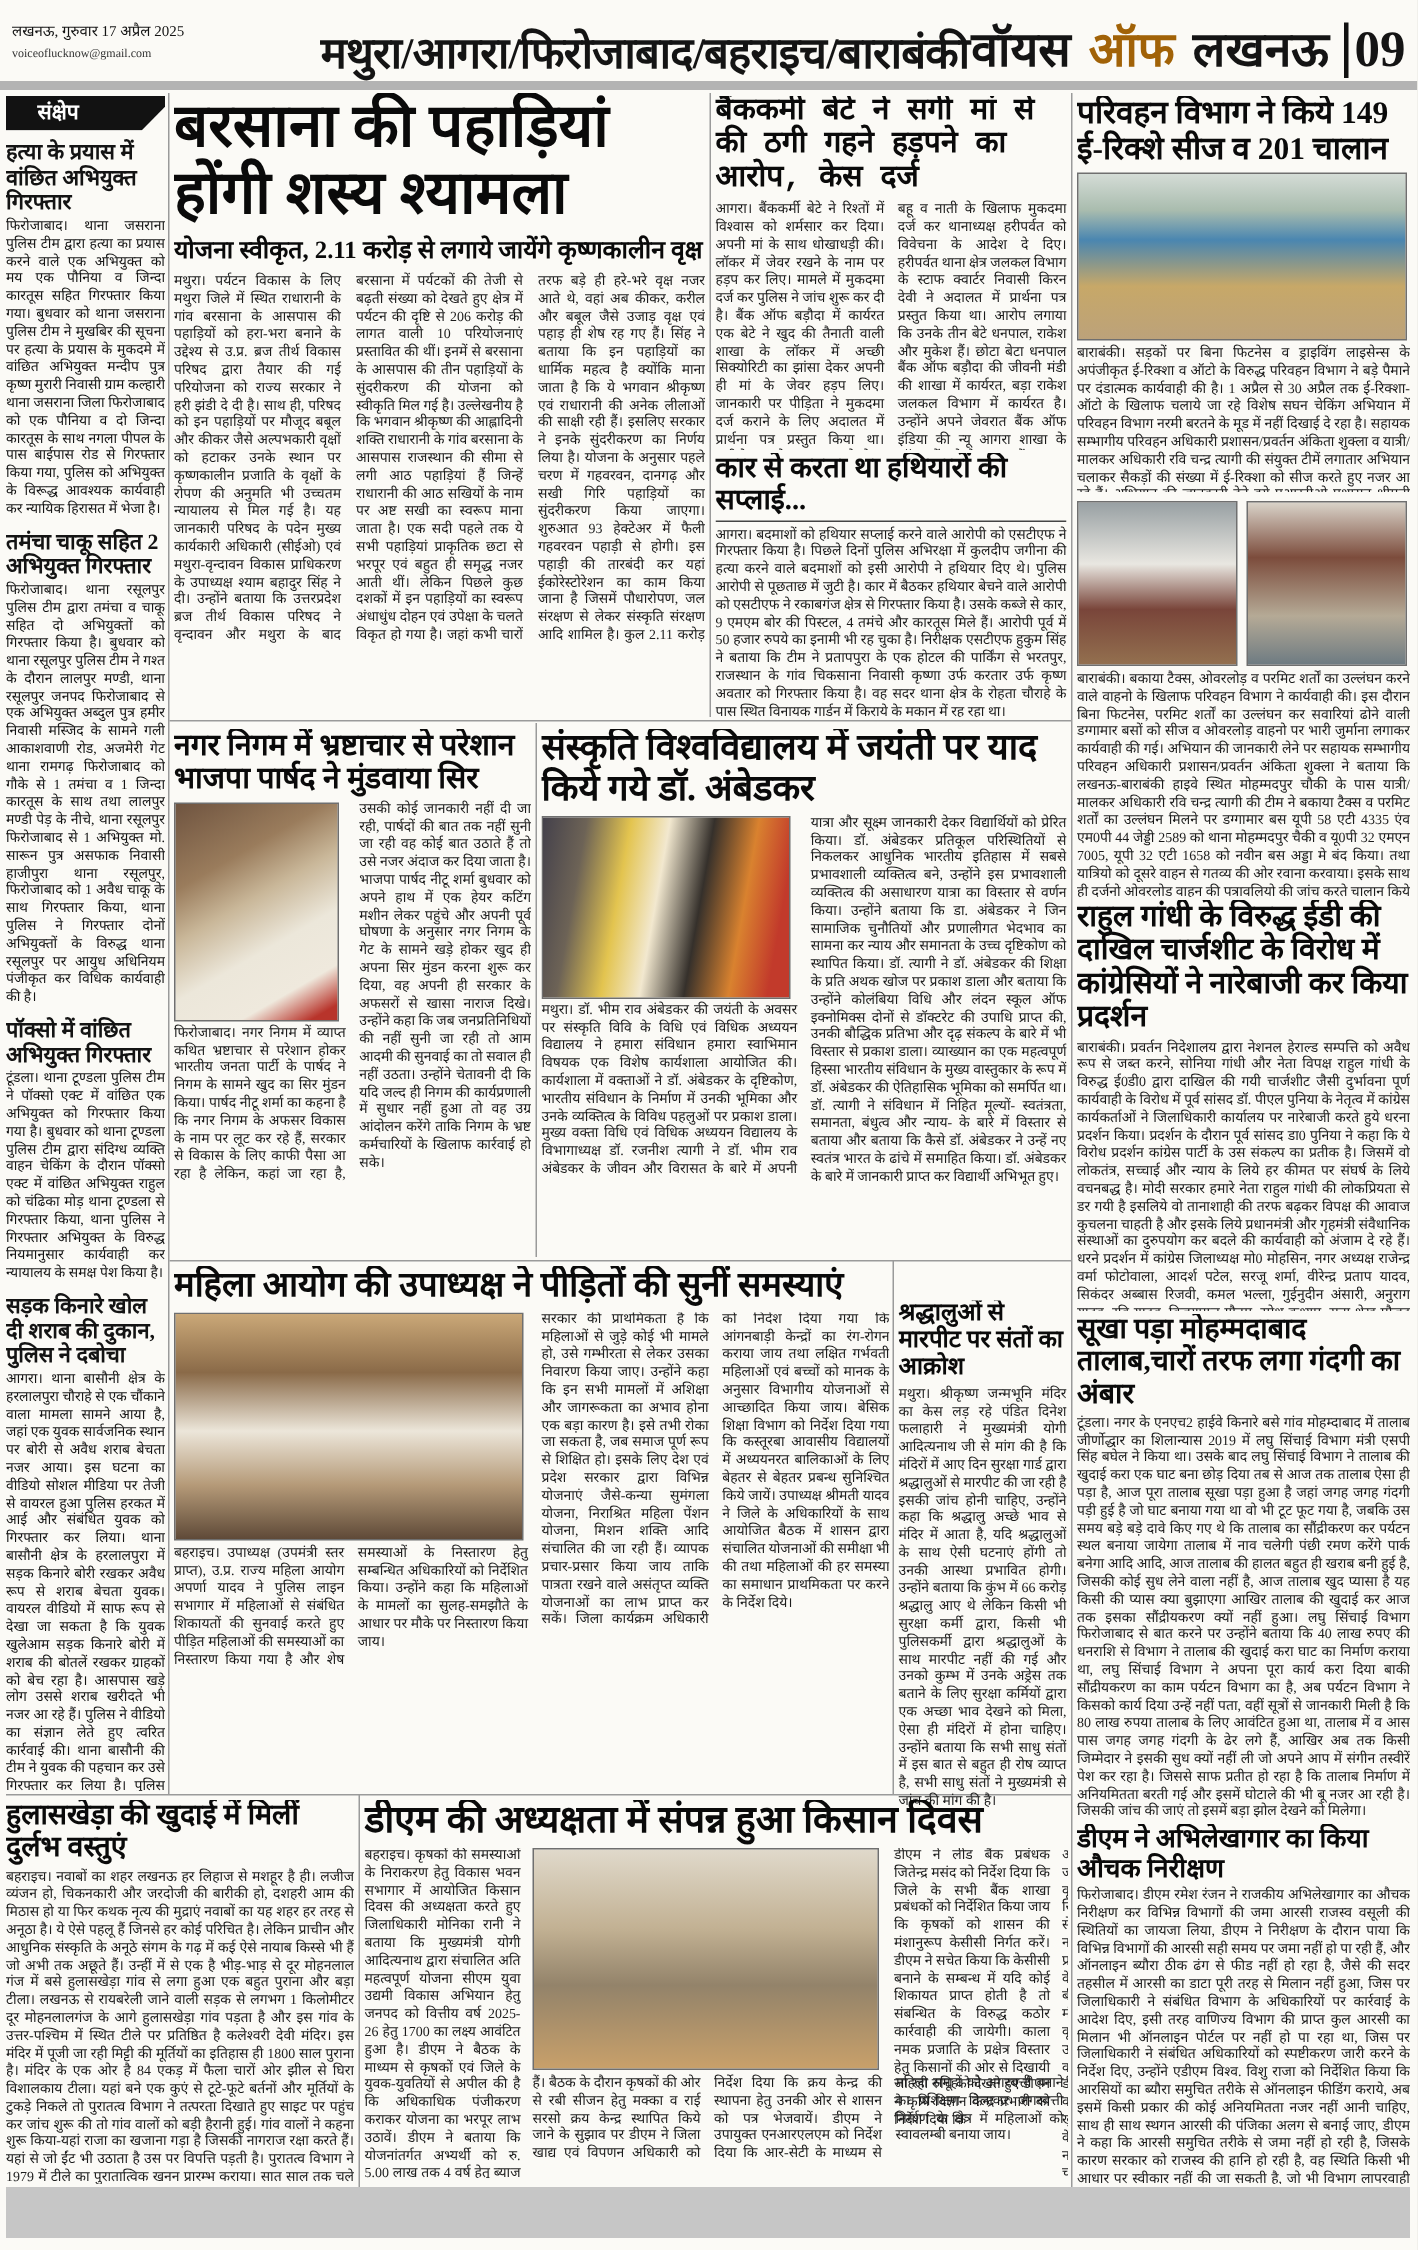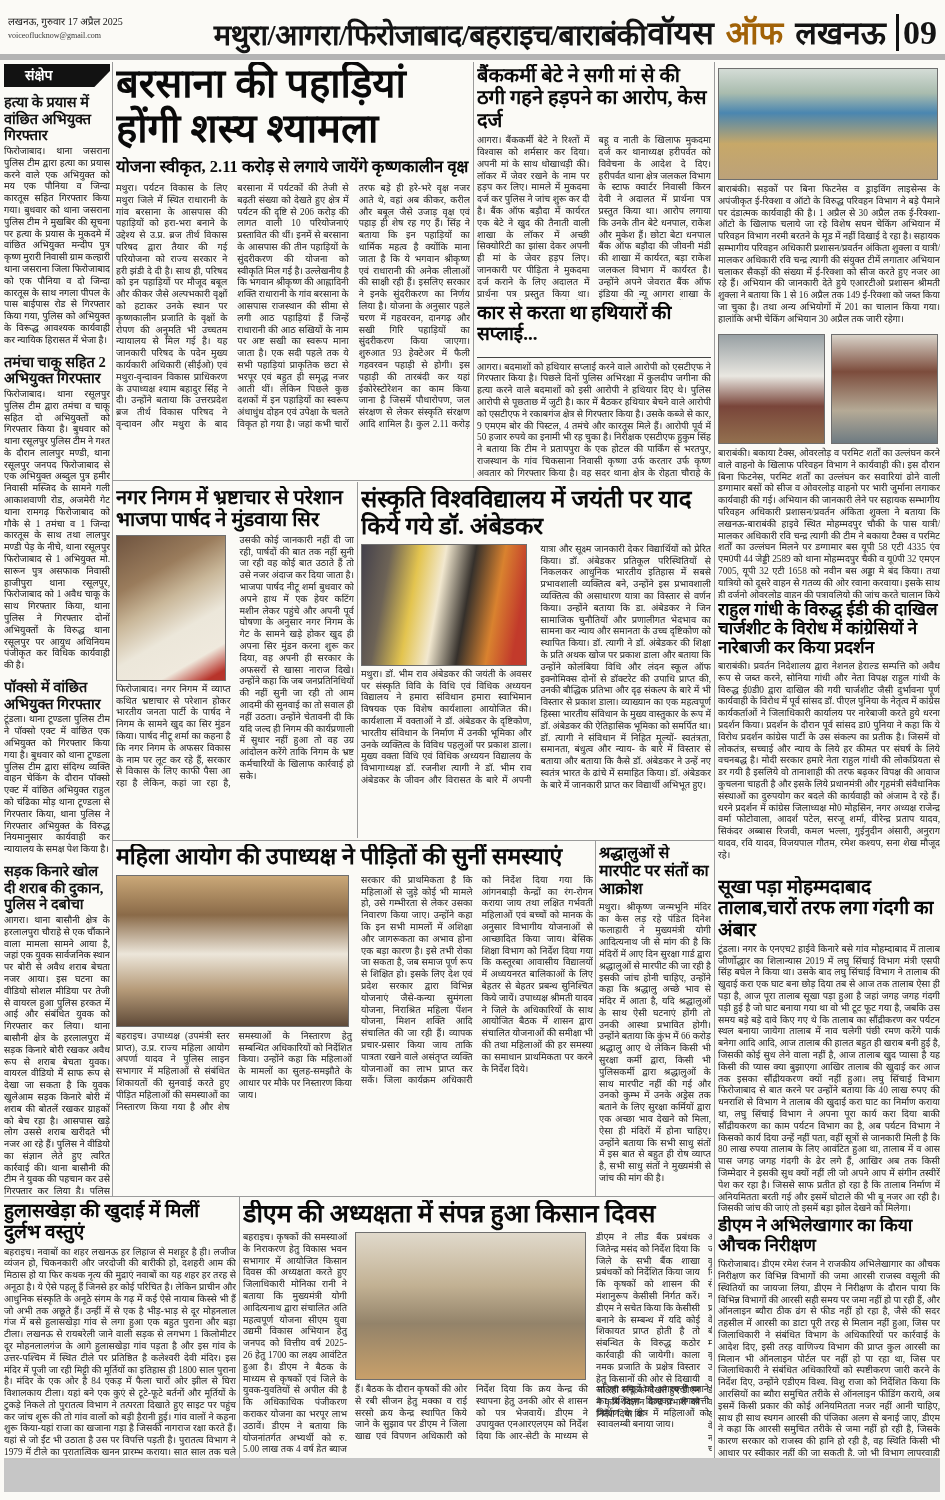--- a/index.html
+++ b/index.html
@@ -112,41 +112,41 @@
 
   <div class="art" style="left:361px;top:486px;width:350px;height:350px;">
     <div class="hl" style="font-size:24px;">संस्कृति विश्वविद्यालय में जयंती पर याद किये गये डॉ. अंबेडकर</div>
     <div class="bd cols2" style="height:282px;">
       <div class="photo ph-ambedkar"></div>
       <span>मथुरा। डॉ. भीम राव अंबेडकर की जयंती के अवसर पर संस्कृति विवि के विधि एवं विधिक अध्ययन विद्यालय ने हमारा संविधान हमारा स्वाभिमान विषयक एक विशेष कार्यशाला आयोजित की। कार्यशाला में वक्ताओं ने डॉ. अंबेडकर के दृष्टिकोण, भारतीय संविधान के निर्माण में उनकी भूमिका और उनके व्यक्तित्व के विविध पहलुओं पर प्रकाश डाला। मुख्य वक्ता विधि एवं विधिक अध्ययन विद्यालय के विभागाध्यक्ष डॉ. रजनीश त्यागी ने डॉ. भीम राव अंबेडकर के जीवन और विरासत के बारे में अपनी यात्रा और सूक्ष्म जानकारी देकर विद्यार्थियों को प्रेरित किया। डॉ. अंबेडकर प्रतिकूल परिस्थितियों से निकलकर आधुनिक भारतीय इतिहास में सबसे प्रभावशाली व्यक्तित्व बने, उन्होंने इस प्रभावशाली व्यक्तित्व की असाधारण यात्रा का विस्तार से वर्णन किया। उन्होंने बताया कि डा. अंबेडकर ने जिन सामाजिक चुनौतियों और प्रणालीगत भेदभाव का सामना कर न्याय और समानता के उच्च दृष्टिकोण को स्थापित किया। डॉ. त्यागी ने डॉ. अंबेडकर की शिक्षा के प्रति अथक खोज पर प्रकाश डाला और बताया कि उन्होंने कोलंबिया विधि और लंदन स्कूल ऑफ इक्नोमिक्स दोनों से डॉक्टरेट की उपाधि प्राप्त की, उनकी बौद्धिक प्रतिभा और दृढ़ संकल्प के बारे में भी विस्तार से प्रकाश डाला। व्याख्यान का एक महत्वपूर्ण हिस्सा भारतीय संविधान के मुख्य वास्तुकार के रूप में डॉ. अंबेडकर की ऐतिहासिक भूमिका को समर्पित था। डॉ. त्यागी ने संविधान में निहित मूल्यों- स्वतंत्रता, समानता, बंधुत्व और न्याय- के बारे में विस्तार से बताया और बताया कि कैसे डॉ. अंबेडकर ने उन्हें नए स्वतंत्र भारत के ढांचे में समाहित किया। डॉ. अंबेडकर के बारे में जानकारी प्राप्त कर विद्यार्थी अभिभूत हुए।</span>
     </div>
   </div>
 
   <div class="art" style="left:477px;top:64px;width:234px;height:236px;">
-    <div class="hl" style="font-size:20px;">बैंककर्मी बेटे ने सगी मां से की ठगी गहने हड़पने का आरोप, केस दर्ज</div>
+    <div class="hl" style="font-size:20px;font-family:Liberation Mono, monospace;">बैंककर्मी बेटे ने सगी मां से की ठगी गहने हड़पने का आरोप, केस दर्ज</div>
     <div class="bd cols2" style="height:182px;">आगरा। बैंककर्मी बेटे ने रिश्तों में विश्वास को शर्मसार कर दिया। अपनी मां के साथ धोखाधड़ी की। लॉकर में जेवर रखने के नाम पर हड़प कर लिए। मामले में मुकदमा दर्ज कर पुलिस ने जांच शुरू कर दी है। बैंक ऑफ बड़ौदा में कार्यरत एक बेटे ने खुद की तैनाती वाली शाखा के लॉकर में अच्छी सिक्योरिटी का झांसा देकर अपनी ही मां के जेवर हड़प लिए। जानकारी पर पीड़िता ने मुकदमा दर्ज कराने के लिए अदालत में प्रार्थना पत्र प्रस्तुत किया था। एसीजेएम बटेश्वर कुमार ने बेटा, बहू व नाती के खिलाफ मुकदमा दर्ज कर थानाध्यक्ष हरीपर्वत को विवेचना के आदेश दे दिए। हरीपर्वत थाना क्षेत्र जलकल विभाग के स्टाफ क्वार्टर निवासी किरन देवी ने अदालत में प्रार्थना पत्र प्रस्तुत किया था। आरोप लगाया कि उनके तीन बेटे धनपाल, राकेश और मुकेश हैं। छोटा बेटा धनपाल बैंक ऑफ बड़ौदा की जीवनी मंडी की शाखा में कार्यरत, बड़ा राकेश जलकल विभाग में कार्यरत है। उन्होंने अपने जेवरात बैंक ऑफ इंडिया की न्यू आगरा शाखा के लॉकर में रखे थे। 2023 में धनपाल ने बहलाकर जेवरात वहां से निकलवाकर अच्छी सिक्योरिटी देने के बहाने बैंक ऑफ बड़ौदा जीवनी मंडी शाखा में रखवाकर लॉकर की चाबी उन्हें दे दी। 21 जनवरी 2025 को वह जेवरात निकालने बैंक पहुंचीं। वहां बैंक कर्मचारियों ने उनके नाम से कोई लॉकर न होने की जानकारी दी। कहा कि आपके बेटे धनपाल के नाम से एक लॉकर है। शिकायत पर बेटे, नाती और बहू ने गाली गलौज देकर मिलकर मारपीट की।</div>
   </div>
 
   <div class="art" style="left:477px;top:302px;width:234px;height:176px;">
-    <div class="hl" style="font-size:19px;border-bottom:1px solid #444;padding-bottom:12px;">कार से करता था हथियारों की सप्लाई...</div>
+    <div class="hl" style="font-size:19px;border-bottom:1px solid #444;padding-bottom:2px;">कार से करता था हथियारों की सप्लाई...</div>
     <div class="bd" style="height:140px;">आगरा। बदमाशों को हथियार सप्लाई करने वाले आरोपी को एसटीएफ ने गिरफ्तार किया है। पिछले दिनों पुलिस अभिरक्षा में कुलदीप जगीना की हत्या करने वाले बदमाशों को इसी आरोपी ने हथियार दिए थे। पुलिस आरोपी से पूछताछ में जुटी है। कार में बैठकर हथियार बेचने वाले आरोपी को एसटीएफ ने रकाबगंज क्षेत्र से गिरफ्तार किया है। उसके कब्जे से कार, 9 एमएम बोर की पिस्टल, 4 तमंचे और कारतूस मिले हैं। आरोपी पूर्व में 50 हजार रुपये का इनामी भी रह चुका है। निरीक्षक एसटीएफ हुकुम सिंह ने बताया कि टीम ने प्रतापपुरा के एक होटल की पार्किंग से भरतपुर, राजस्थान के गांव चिकसाना निवासी कृष्णा उर्फ करतार उर्फ कृष्ण अवतार को गिरफ्तार किया है। वह सदर थाना क्षेत्र के रोहता चौराहे के पास स्थित विनायक गार्डन में किराये के मकान में रह रहा था।</div>
   </div>
 
   <div class="art" style="left:116px;top:844px;width:477px;height:350px;">
     <div class="hl" style="font-size:23px;">महिला आयोग की उपाध्यक्ष ने पीड़ितों की सुनीं समस्याएं</div>
     <div style="display:flex;gap:9px;margin-top:5px;height:308px;overflow:hidden;">
       <div style="width:236px;flex:none;">
         <div class="photo ph-meeting"></div>
         <div class="bd cols2" style="height:150px;">बहराइच। उपाध्यक्ष (उपमंत्री स्तर प्राप्त), उ.प्र. राज्य महिला आयोग अपर्णा यादव ने पुलिस लाइन सभागार में महिलाओं से संबंधित शिकायतों की सुनवाई करते हुए पीड़ित महिलाओं की समस्याओं का निस्तारण किया गया है और शेष समस्याओं के निस्तारण हेतु सम्बन्धित अधिकारियों को निर्देशित किया। उन्होंने कहा कि महिलाओं के मामलों का सुलह-समझौते के आधार पर मौके पर निस्तारण किया जाय।</div>
       </div>
       <div class="bd cols2" style="flex:1;height:304px;margin-top:0;">सरकार की प्राथमिकता है कि महिलाओं से जुड़े कोई भी मामले हो, उसे गम्भीरता से लेकर उसका निवारण किया जाए। उन्होंने कहा कि इन सभी मामलों में अशिक्षा और जागरूकता का अभाव होना एक बड़ा कारण है। इसे तभी रोका जा सकता है, जब समाज पूर्ण रूप से शिक्षित हो। इसके लिए देश एवं प्रदेश सरकार द्वारा विभिन्न योजनाएं जैसे-कन्या सुमंगला योजना, निराश्रित महिला पेंशन योजना, मिशन शक्ति आदि संचालित की जा रही हैं। व्यापक प्रचार-प्रसार किया जाय ताकि पात्रता रखने वाले असंतृप्त व्यक्ति योजनाओं का लाभ प्राप्त कर सकें। जिला कार्यक्रम अधिकारी को निर्देश दिया गया कि आंगनबाड़ी केन्द्रों का रंग-रोगन कराया जाय तथा लक्षित गर्भवती महिलाओं एवं बच्चों को मानक के अनुसार विभागीय योजनाओं से आच्छादित किया जाय। बेसिक शिक्षा विभाग को निर्देश दिया गया कि कस्तूरबा आवासीय विद्यालयों में अध्ययनरत बालिकाओं के लिए बेहतर से बेहतर प्रबन्ध सुनिश्चित किये जायें। उपाध्यक्ष श्रीमती यादव ने जिले के अधिकारियों के साथ आयोजित बैठक में शासन द्वारा संचालित योजनाओं की समीक्षा भी की तथा महिलाओं की हर समस्या का समाधान प्राथमिकता पर करने के निर्देश दिये।</div>
     </div>
   </div>
 
-  <div class="art" style="left:599px;top:844px;width:112px;height:350px;">
+  <div class="art" style="left:599px;top:867px;width:112px;height:350px;">
     <div class="hl" style="font-size:16px;">श्रद्धालुओं से मारपीट पर संतों का आक्रोश</div>
     <div class="bd" style="height:300px;">मथुरा। श्रीकृष्ण जन्मभूनि मंदिर का केस लड़ रहे पंडित दिनेश फलाहारी ने मुख्यमंत्री योगी आदित्यनाथ जी से मांग की है कि मंदिरों में आए दिन सुरक्षा गार्ड द्वारा श्रद्धालुओं से मारपीट की जा रही है इसकी जांच होनी चाहिए, उन्होंने कहा कि श्रद्धालु अच्छे भाव से मंदिर में आता है, यदि श्रद्धालुओं के साथ ऐसी घटनाएं होंगी तो उनकी आस्था प्रभावित होगी। उन्होंने बताया कि कुंभ में 66 करोड़ श्रद्धालु आए थे लेकिन किसी भी सुरक्षा कर्मी द्वारा, किसी भी पुलिसकर्मी द्वारा श्रद्धालुओं के साथ मारपीट नहीं की गई और उनको कुम्भ में उनके अड्रेस तक बताने के लिए सुरक्षा कर्मियों द्वारा एक अच्छा भाव देखने को मिला, ऐसा ही मंदिरों में होना चाहिए। उन्होंने बताया कि सभी साधु संतों में इस बात से बहुत ही रोष व्याप्त है, सभी साधु संतों ने मुख्यमंत्री से जांच की मांग की है।</div>
   </div>
 
   <div class="art" style="left:4px;top:1200px;width:232px;height:256px;">
     <div class="hl" style="font-size:19px;">हुलासखेड़ा की खुदाई में मिलीं दुर्लभ वस्तुएं</div>
     <div class="bd" style="height:212px;">बहराइच। नवाबों का शहर लखनऊ हर लिहाज से मशहूर है ही। लजीज व्यंजन हो, चिकनकारी और जरदोजी की बारीकी हो, दशहरी आम की मिठास हो या फिर कथक नृत्य की मुद्राएं नवाबों का यह शहर हर तरह से अनूठा है। ये ऐसे पहलू हैं जिनसे हर कोई परिचित है। लेकिन प्राचीन और आधुनिक संस्कृति के अनूठे संगम के गढ़ में कई ऐसे नायाब किस्से भी हैं जो अभी तक अछूते हैं। उन्हीं में से एक है भीड़-भाड़ से दूर मोहनलाल गंज में बसे हुलासखेड़ा गांव से लगा हुआ एक बहुत पुराना और बड़ा टीला। लखनऊ से रायबरेली जाने वाली सड़क से लगभग 1 किलोमीटर दूर मोहनलालगंज के आगे हुलासखेड़ा गांव पड़ता है और इस गांव के उत्तर-पश्चिम में स्थित टीले पर प्रतिष्ठित है कलेश्वरी देवी मंदिर। इस मंदिर में पूजी जा रही मिट्टी की मूर्तियों का इतिहास ही 1800 साल पुराना है। मंदिर के एक ओर है 84 एकड़ में फैला चारों ओर झील से घिरा विशालकाय टीला। यहां बने एक कुएं से टूटे-फूटे बर्तनों और मूर्तियों के टुकड़े निकले तो पुरातत्व विभाग ने तत्परता दिखाते हुए साइट पर पहुंच कर जांच शुरू की तो गांव वालों को बड़ी हैरानी हुई। गांव वालों ने कहना शुरू किया-यहां राजा का खजाना गड़ा है जिसकी नागराज रक्षा करते हैं। यहां से जो ईंट भी उठाता है उस पर विपत्ति पड़ती है। पुरातत्व विभाग ने 1979 में टीले का पुरातात्विक खनन प्रारम्भ कराया। सात साल तक चले खनन कार्य के बाद पता चला कि यह स्थान आज से लगभग 3000 साल पहले आबाद हुआ था। यहां के लोग झोपड़ियों में रहते और अस्थि निर्मित उपकरणों, अन्दर से काले और बाहर से लाल तथा डोरी के निशान वाले लाल रंग के बर्तन का इस्तेमाल करते थे। आज से लगभग 2600 साल पहले यहां के लोग लोहे से बने उपकरणों और काले रंग के ऐसे बर्तनों का इस्तेमाल करते थे जिनकी चमक के सामने आज के आधुनिक बर्तन भी फीके पड़ जाएं। हालांकि समय के साथ लोगों के रहन-सहन में बहुत अंतर आया और यहां तांबे और चांदी के सिक्के, अस्थि से बनाई गई चूड़ियां और हाथी दांत के उपकरणों का प्रयोग भी किया जाने लगा।</div>
   </div>
 
   <div class="art" style="left:243px;top:1200px;width:469px;height:256px;">
@@ -156,34 +156,35 @@
       <div style="width:233px;flex:none;">
         <div class="photo ph-kisan"></div>
         <div class="bd cols2" style="height:64px;">हैं। बैठक के दौरान कृषकों की ओर से रबी सीजन हेतु मक्का व राई सरसो क्रय केन्द्र स्थापित किये जाने के सुझाव पर डीएम ने जिला खाद्य एवं विपणन अधिकारी को निर्देश दिया कि क्रय केन्द्र की स्थापना हेतु उनकी ओर से शासन को पत्र भेजवायें। डीएम ने उपायुक्त एनआरएलएम को निर्देश दिया कि आर-सेटी के माध्यम से महिला समूहों को अगरबत्ती बनाने का प्रशिक्षण दिलाकर अगरबत्ती निर्माण के क्षेत्र में महिलाओं को स्वावलम्बी बनाया जाय।</div>
       </div>
       <div class="bd" style="width:104px;flex:none;margin-top:0;">डीएम ने लीड बैंक प्रबंधक जितेन्द्र मसंद को निर्देश दिया कि जिले के सभी बैंक शाखा प्रबंधकों को निर्देशित किया जाय कि कृषकों को शासन की मंशानुरूप केसीसी निर्गत करें। डीएम ने सचेत किया कि केसीसी बनाने के सम्बन्ध में यदि कोई शिकायत प्राप्त होती है तो संबन्धित के विरुद्ध कठोर कार्रवाही की जायेगी। काला नमक प्रजाति के प्रक्षेत्र विस्तार हेतु किसानों की ओर से दिखायी जा रही रुचि को देखते हुए डीएम ने कृषि विज्ञान केन्द्र प्रभारी को निर्देश दिया कि</div>
       <div class="bd" style="flex:1;margin-top:0;">आकांक्षी जनपद के कृषकों को सिद्धार्थनगर से काला नमक प्रजाति केएन-2 के बीज मंगवाकर कृषकों को उपलब्ध करावें। डीएम ने कहा कि खुले बाजार के काला नमक के चावल की मांग तथा जनपद की जलवायु अनुकूल होने के कारण कृषकों की आय वृद्धि में काला नमक धान की खेती मील का पत्थर साबित होगी। डीएम ने कृषि एवं एलायड विभागों के अधिकारियों को निर्देश दिया कि किसानों की शिकायतों को प्राथमिकता के आधार पर निस्तारित करें तथा आगामी रबी सीजन को देखते हुए समय से खाद, बीज एवं पानी की उपलब्धता सुनिश्चित करायें। किसान दिवस को सम्बोधित करते हुए सीडीओ मुकेश चन्द्र ने जिला उद्यान अधिकारी दिनेश चौधरी को निर्देश दिया कि जनपद के कृषकों को उद्यान विभाग की बागवानी तथा वैम्बो मिशन योजना की जानकारी प्रदान कर अधिकाधिक कृषकों को लाभान्वित करावें।</div>
     </div>
   </div>
 
   <div class="art" style="left:718px;top:64px;width:222px;height:264px;">
+    <div class="hl" style="font-size:21px;">परिवहन विभाग ने किये 149 ई-रिक्शे सीज व 201 चालान</div>
     <div class="photo ph-rickshaw"></div>
     <div class="bd" style="height:92px;">बाराबंकी। सड़कों पर बिना फिटनेस व ड्राइविंग लाइसेन्स के अपंजीकृत ई-रिक्शा व ऑटो के विरुद्ध परिवहन विभाग ने बड़े पैमाने पर दंडात्मक कार्यवाही की है। 1 अप्रैल से 30 अप्रैल तक ई-रिक्शा-ऑटो के खिलाफ चलाये जा रहे विशेष सघन चेकिंग अभियान में परिवहन विभाग नरमी बरतने के मूड में नहीं दिखाई दे रहा है। सहायक सम्भागीय परिवहन अधिकारी प्रशासन/प्रवर्तन अंकिता शुक्ला व यात्री/मालकर अधिकारी रवि चन्द्र त्यागी की संयुक्त टीमें लगातार अभियान चलाकर सैकड़ों की संख्या में ई-रिक्शा को सीज करते हुए नजर आ रहे हैं। अभियान की जानकारी देते हुये एआरटीओ प्रशासन श्रीमती शुक्ला ने बताया कि 1 से 16 अप्रैल तक 149 ई-रिक्शा को जब्त किया जा चुका है। तथा अन्य अभियोगों में 201 का चालान किया गया। हालांकि अभी चेकिंग अभियान 30 अप्रैल तक जारी रहेगा।</div>
   </div>
 
   <div class="art" style="left:718px;top:330px;width:222px;height:268px;">
     <div style="display:flex;gap:6px;margin:4px 0;">
       <div class="photo ph-bus"></div>
       <div class="photo ph-bus ph-bus2"></div>
     </div>
     <div class="bd" style="height:98px;">बाराबंकी। बकाया टैक्स, ओवरलोड़ व परमिट शर्तों का उल्लंघन करने वाले वाहनो के खिलाफ परिवहन विभाग ने कार्यवाही की। इस दौरान बिना फिटनेस, परमिट शर्तों का उल्लंघन कर सवारियां ढोने वाली डग्गामार बसों को सीज व ओवरलोड़ वाहनो पर भारी जुर्माना लगाकर कार्यवाही की गई। अभियान की जानकारी लेने पर सहायक सम्भागीय परिवहन अधिकारी प्रशासन/प्रवर्तन अंकिता शुक्ला ने बताया कि लखनऊ-बाराबंकी हाइवे स्थित मोहम्मदपुर चौकी के पास यात्री/मालकर अधिकारी रवि चन्द्र त्यागी की टीम ने बकाया टैक्स व परमिट शर्तों का उल्लंघन मिलने पर डग्गामार बस यूपी 58 एटी 4335 एंव एम0पी 44 जेड्डी 2589 को थाना मोहम्मदपुर चैकी व यू0पी 32 एमएन 7005, यूपी 32 एटी 1658 को नवीन बस अड्डा मे बंद किया। तथा यात्रियो को दूसरे वाहन से गतव्य की ओर रवाना करवाया। इसके साथ ही दर्जनो ओवरलोड़ वाहन की पत्रावलियो की जांच करते चालान किये गये। इस दौरान बस स्टेशन इंचार्ज ए0के अवस्थी मौजूद रहे।</div>
   </div>
 
   <div class="art" style="left:718px;top:600px;width:222px;height:274px;">
-    <div class="hl" style="font-size:17px;">राहुल गांधी के विरुद्ध ईडी की दाखिल चार्जशीट के विरोध में कांग्रेसियों ने नारेबाजी कर किया प्रदर्शन</div>
+    <div class="hl" style="font-size:20px;">राहुल गांधी के विरुद्ध ईडी की दाखिल चार्जशीट के विरोध में कांग्रेसियों ने नारेबाजी कर किया प्रदर्शन</div>
     <div class="bd" style="height:216px;">बाराबंकी। प्रवर्तन निदेशालय द्वारा नेशनल हेराल्ड सम्पत्ति को अवैध रूप से जब्त करने, सोनिया गांधी और नेता विपक्ष राहुल गांधी के विरुद्ध ई0डी0 द्वारा दाखिल की गयी चार्जशीट जैसी दुर्भावना पूर्ण कार्यवाही के विरोध में पूर्व सांसद डॉ. पीएल पुनिया के नेतृत्व में कांग्रेस कार्यकर्ताओं ने जिलाधिकारी कार्यालय पर नारेबाजी करते हुये धरना प्रदर्शन किया। प्रदर्शन के दौरान पूर्व सांसद डा0 पुनिया ने कहा कि ये विरोध प्रदर्शन कांग्रेस पार्टी के उस संकल्प का प्रतीक है। जिसमें वो लोकतंत्र, सच्चाई और न्याय के लिये हर कीमत पर संघर्ष के लिये वचनबद्ध है। मोदी सरकार हमारे नेता राहुल गांधी की लोकप्रियता से डर गयी है इसलिये वो तानाशाही की तरफ बढ़कर विपक्ष की आवाज कुचलना चाहती है और इसके लिये प्रधानमंत्री और गृहमंत्री संवैधानिक संस्थाओं का दुरुपयोग कर बदले की कार्यवाही को अंजाम दे रहे हैं। धरने प्रदर्शन में कांग्रेस जिलाध्यक्ष मो0 मोहसिन, नगर अध्यक्ष राजेन्द्र वर्मा फोटोवाला, आदर्श पटेल, सरजू शर्मा, वीरेन्द्र प्रताप यादव, सिकंदर अब्बास रिजवी, कमल भल्ला, गुईनुदीन अंसारी, अनुराग यादव, रवि यादव, विजयपाल गौतम, रमेश कश्यप, सना शेख मौजूद रहे।</div>
   </div>
 
   <div class="art" style="left:718px;top:876px;width:222px;height:338px;">
     <div class="hl" style="font-size:19px;">सूखा पड़ा मोहम्मदाबाद तालाब,चारों तरफ लगा गंदगी का अंबार</div>
     <div class="bd" style="height:288px;">
       <span>टूंडला। नगर के एनएच2 हाईवे किनारे बसे गांव मोहम्दाबाद में तालाब जीर्णोद्धार का शिलान्यास 2019 में लघु सिंचाई विभाग मंत्री एसपी सिंह बघेल ने किया था। उसके बाद लघु सिंचाई विभाग ने तालाब की खुदाई करा एक घाट बना छोड़ दिया तब से आज तक तालाब ऐसा ही पड़ा है, आज पूरा तालाब सूखा पड़ा हुआ है जहां जगह जगह गंदगी पड़ी हुई है जो घाट बनाया गया था वो भी टूट फूट गया है, जबकि उस समय बड़े बड़े दावे किए गए थे कि तालाब का सौंद्रीकरण कर पर्यटन स्थल बनाया जायेगा तालाब में नाव चलेगी पंछी रमण करेंगे पार्क बनेगा आदि आदि, आज तालाब की हालत बहुत ही खराब बनी हुई है, जिसकी कोई सुध लेने वाला नहीं है, आज तालाब खुद प्यासा है यह किसी की प्यास क्या बुझाएगा आखिर तालाब की खुदाई कर आज तक इसका सौंद्रीयकरण क्यों नहीं हुआ। लघु सिंचाई विभाग फिरोजाबाद से बात करने पर उन्होंने बताया कि 40 लाख रुपए की धनराशि से विभाग ने तालाब की खुदाई करा घाट का निर्माण कराया था, लघु सिंचाई विभाग ने अपना पूरा कार्य करा दिया बाकी सौंद्रीयकरण का काम पर्यटन विभाग का है, अब पर्यटन विभाग ने किसको कार्य दिया उन्हें नहीं पता, वहीं सूत्रों से जानकारी मिली है कि 80 लाख रुपया तालाब के लिए आवंटित हुआ था, तालाब में व आस पास जगह जगह गंदगी के ढेर लगे हैं, आखिर अब तक किसी जिम्मेदार ने इसकी सुध क्यों नहीं ली जो अपने आप में संगीन तस्वीरें पेश कर रहा है। जिससे साफ प्रतीत हो रहा है कि तालाब निर्माण में अनियमितता बरती गई और इसमें घोटाले की भी बू नजर आ रही है। जिसकी जांच की जाएं तो इसमें बड़ा झोल देखने को मिलेगा।</span>
     </div>
   </div>
 

